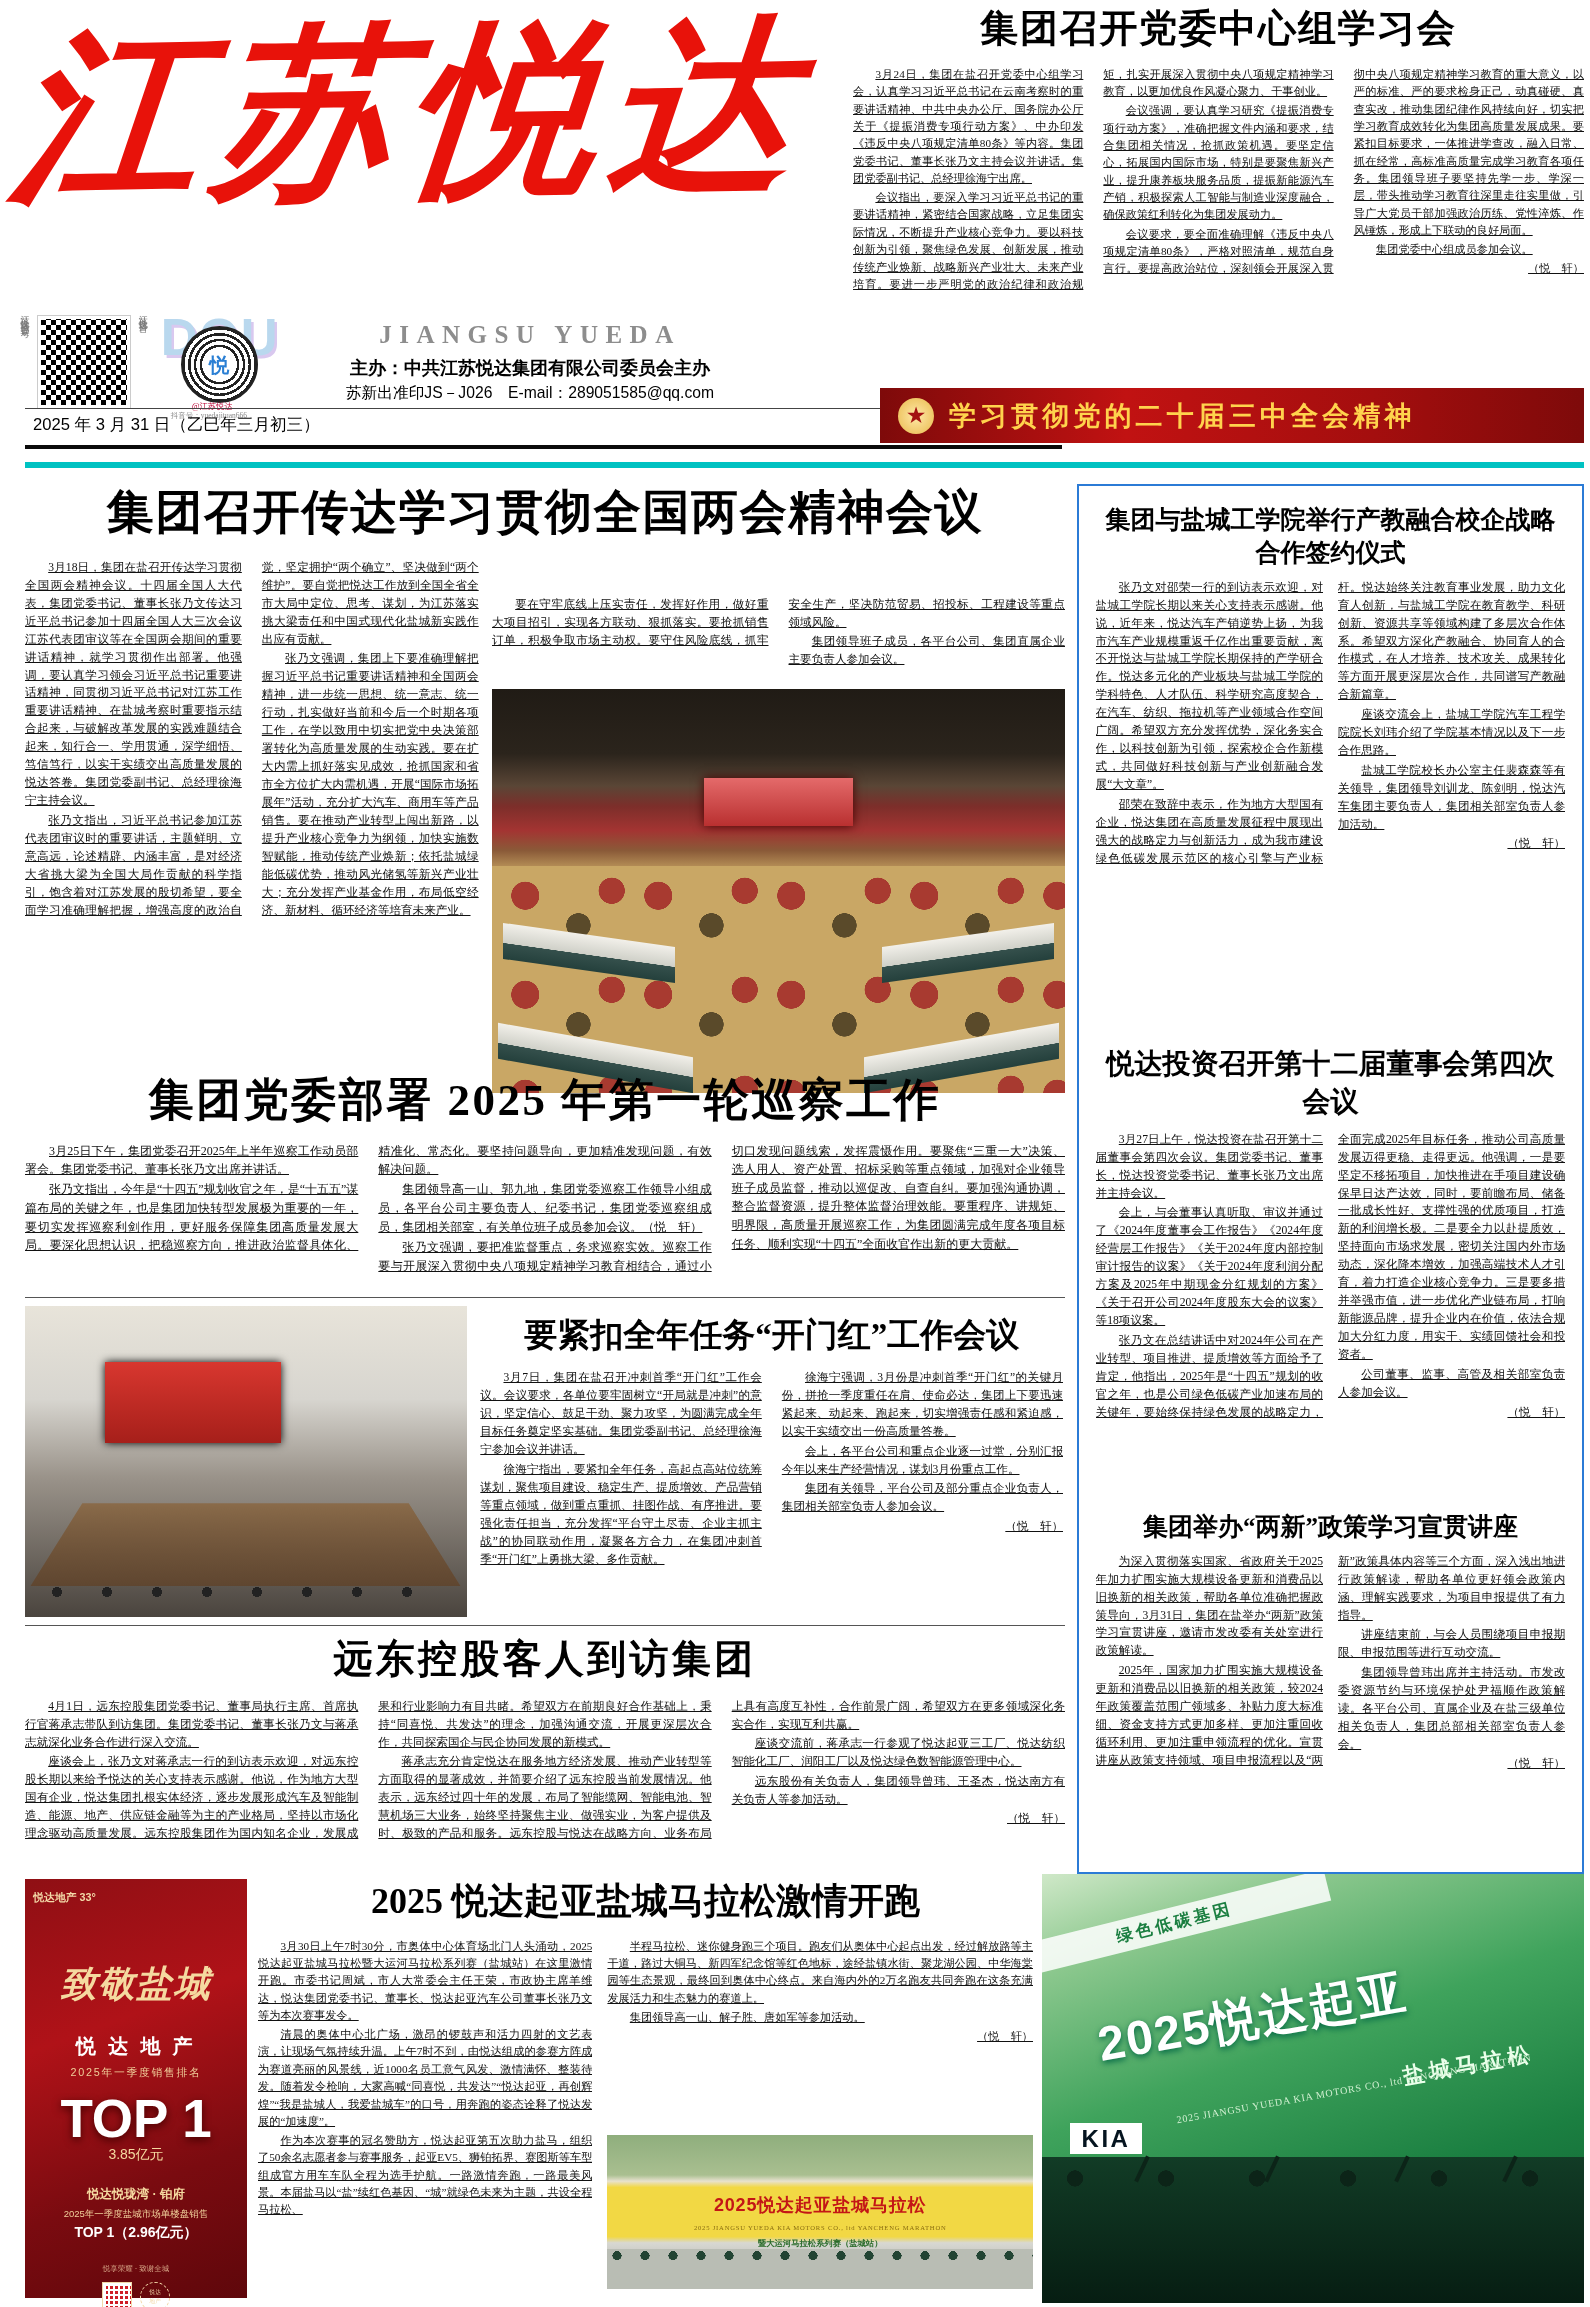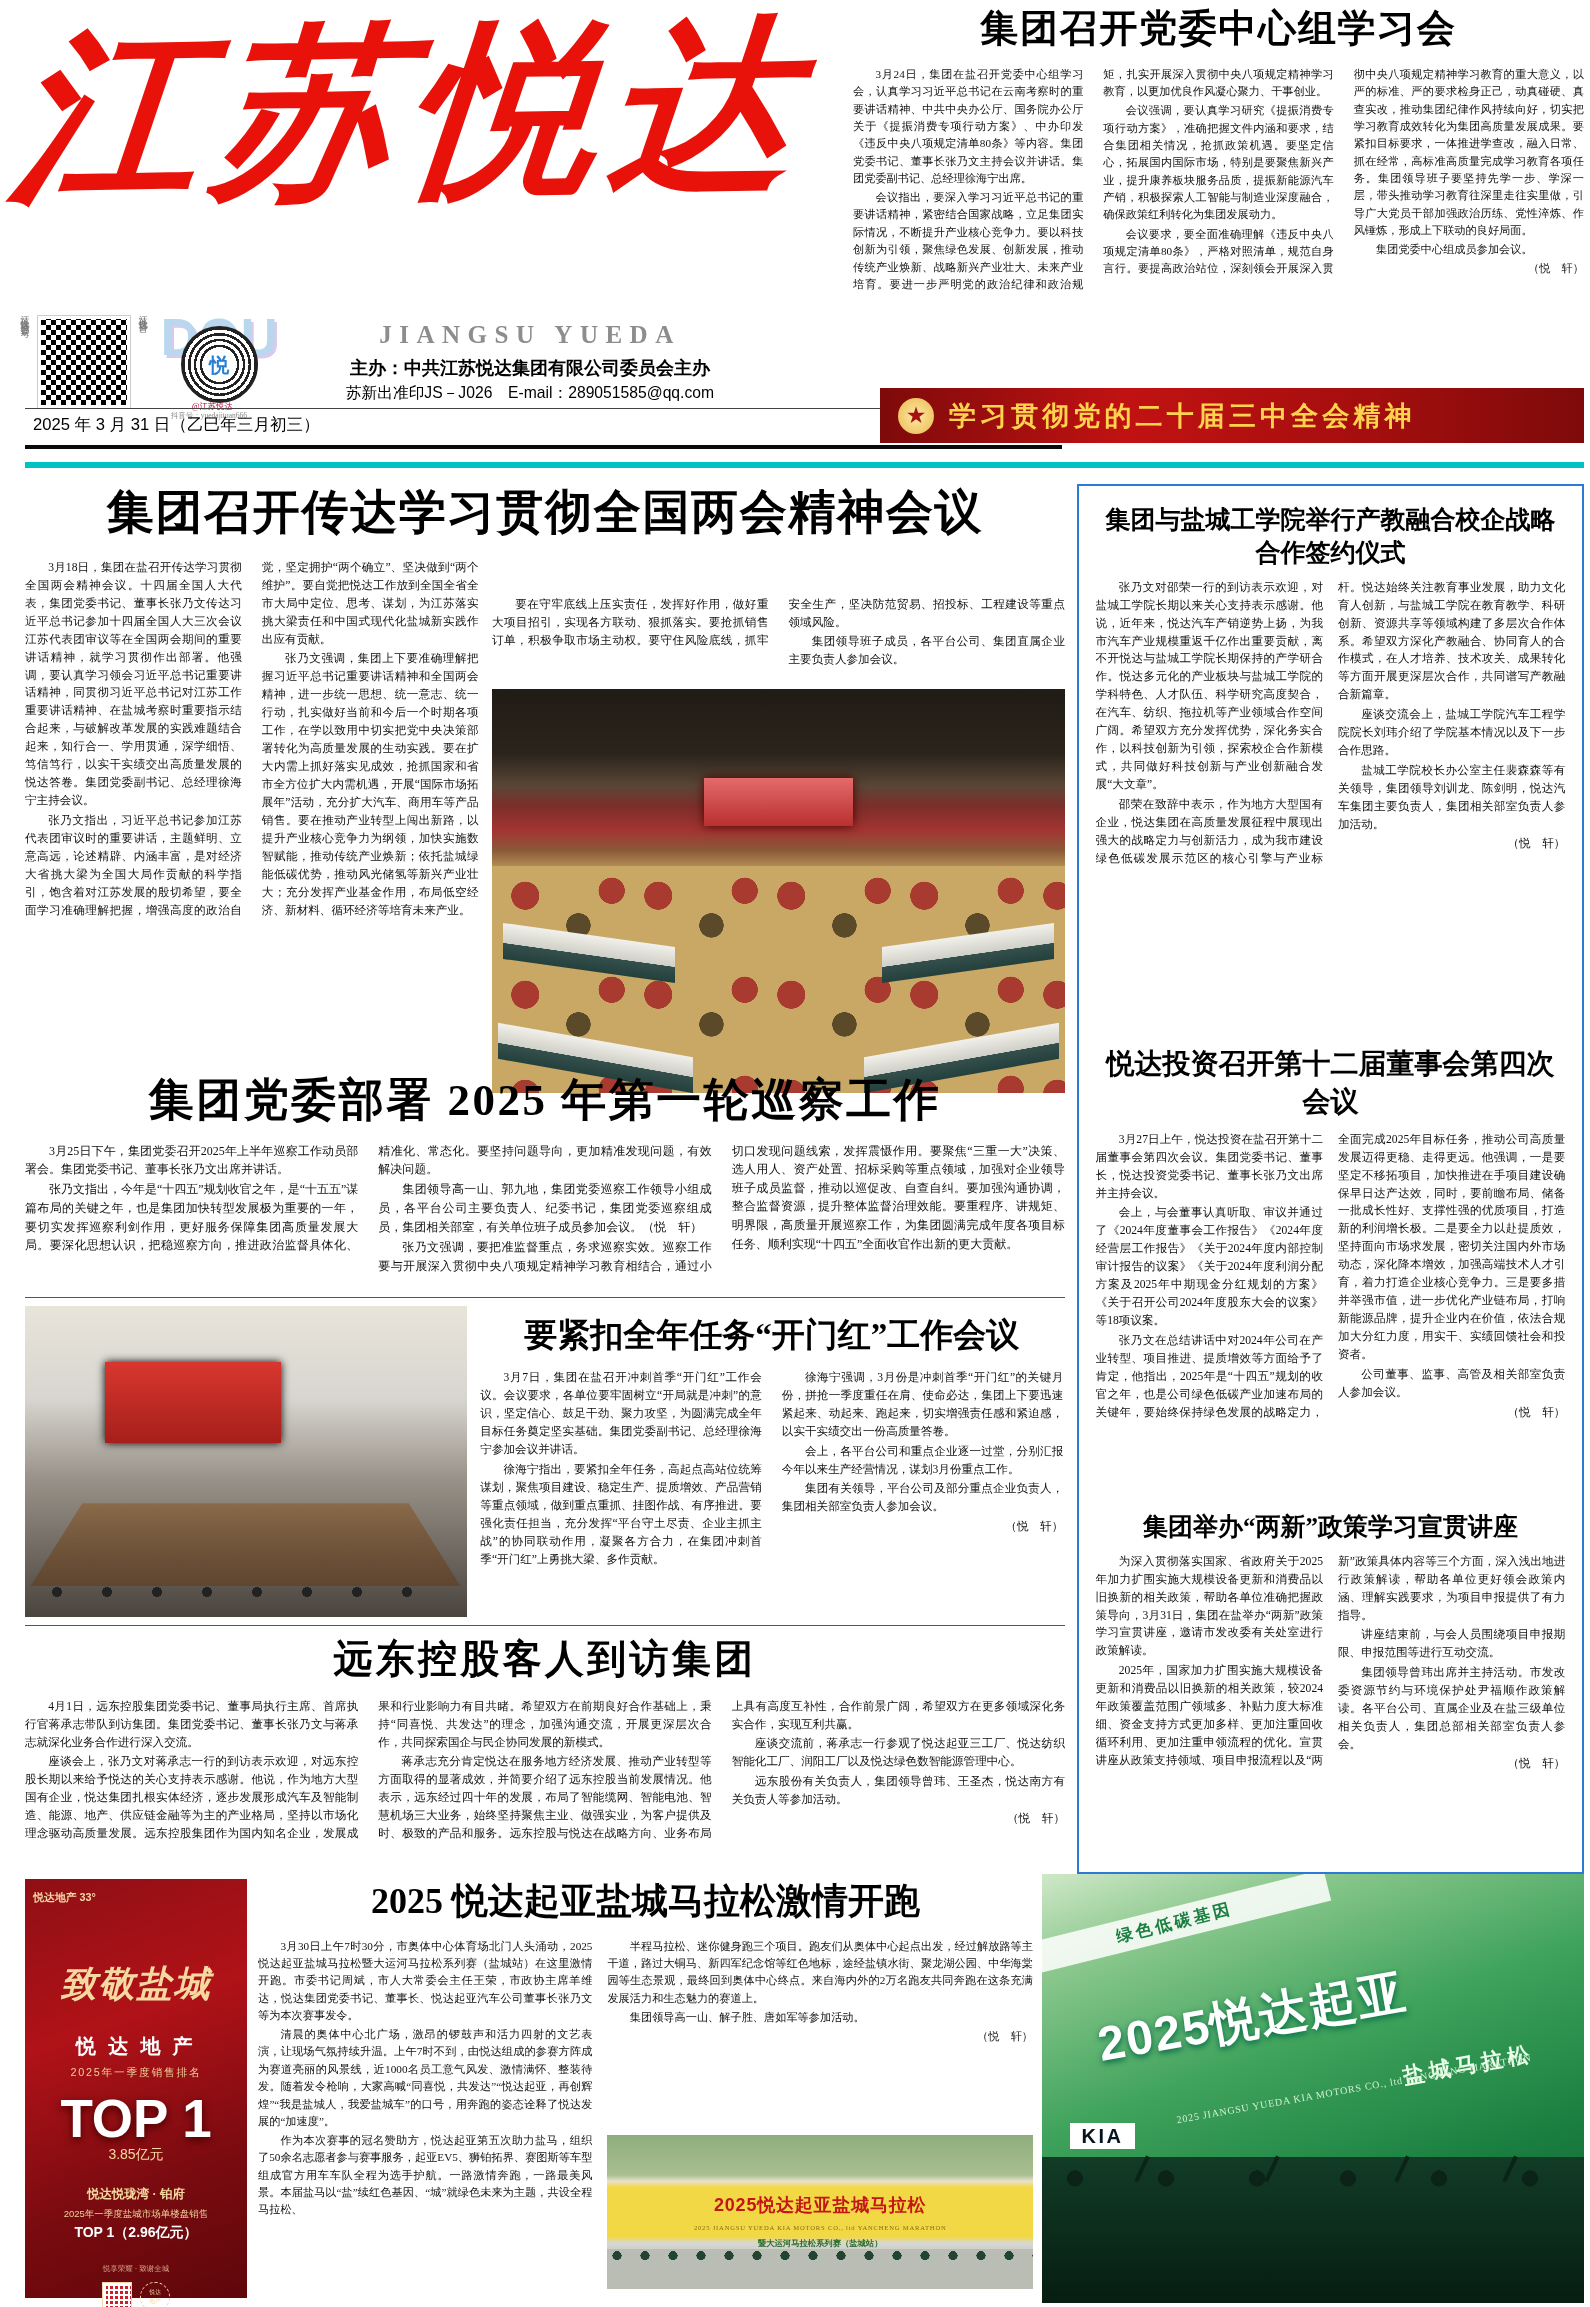--- a/index.html
+++ b/index.html
@@ -48,21 +48,21 @@
   .banner .emblem{width:36px;height:36px;border-radius:50%;background:radial-gradient(#ffe9a8,#e8b84b);
       color:#a31111;font-size:23px;text-align:center;line-height:36px;}
   .banner .btext{font-family:"Liberation Sans",sans-serif;font-weight:bold;font-size:27px;
       color:#ffd34d;letter-spacing:4.1px;}
   .cyanrule{position:absolute;left:25px;top:462px;width:1559px;height:5.8px;background:#00c2c2;}
   
   .hl{font-weight:900;text-align:center;color:#000;}
   .sans{font-family:"Liberation Sans",sans-serif;}
   .serif{font-family:"Liberation Serif",serif;}
   .cols{column-gap:20px;text-align:justify;overflow:hidden;}
-  .cols p,.plist p{margin:0 0 1.7px 0;text-indent:2em;line-height:1.55;}
+  .cols p,.plist p{margin:0 0 1.7px 0;text-indent:2em;line-height:1.55;text-decoration:underline;}
   p.byline{text-align:right;text-indent:0;}
   
   .art-cs{position:absolute;left:853px;top:3.3px;width:731px;height:381px;}
   .art-cs .hl{font-size:38px;letter-spacing:1.7px;margin:0 0 11.6px 0;}
   .art-cs .cols{column-count:3;font-size:11.2px;height:325px;}
   
   .art-ts{position:absolute;left:25px;top:479px;width:1040px;height:580px;}
   .art-ts .hl{font-size:47px;letter-spacing:1.7px;margin:1.7px 0 15px 0;}
   .art-ts .bodyrow{display:flex;gap:13.3px;}
   .art-ts .leftcols{width:454px;column-count:2;font-size:11.6px;height:499px;}
@@ -151,21 +151,21 @@
   .poster .ribbon{position:absolute;left:-25px;top:33px;width:315px;transform:rotate(-14deg);
       background:rgba(255,255,255,.85);color:#1b7f41;font-weight:bold;font-size:16.6px;
       text-align:center;padding:5px 0;letter-spacing:3.3px;font-family:"Liberation Sans",sans-serif;}
   .poster .big{position:absolute;right:25px;top:99px;width:464px;transform:rotate(-10deg);
       color:#fff;font-family:"Liberation Sans",sans-serif;font-weight:900;font-size:48px;
       letter-spacing:1.7px;text-shadow:0 2.5px 6.6px #064;}
   .poster .sub{position:absolute;right:50px;top:176px;transform:rotate(-10deg);color:#eaffea;
       font-size:21.5px;font-weight:bold;letter-spacing:5px;font-family:"Liberation Sans",sans-serif;}
   .poster .en{position:absolute;right:50px;top:209px;transform:rotate(-10deg);color:#d2f0d2;font-size:10px;letter-spacing:0.8px;}
   .poster .kia{position:absolute;left:28px;top:249px;background:#fff;color:#05141f;font-weight:900;
-      font-family:"Liberation Sans",sans-serif;font-size:20px;padding:1.7px 11.6px;letter-spacing:2.5px;}
+      font-family:"Liberation Sans",sans-serif;font-size:24px;padding:1.7px 11.6px;letter-spacing:2.5px;}
   .poster .stage{position:absolute;left:0;bottom:0;width:100%;height:34%;
       background:radial-gradient(circle 13.3px at 33px 21.5px,#0c2418 0 60%,transparent 62%) 0 0/91px 70% repeat-x,
       linear-gradient(#123c26,#061d12);}
   .poster .arm{position:absolute;bottom:28%;width:4.1px;height:28px;background:#0c2418;transform:rotate(25deg);}
 </style>
 </head>
 <body>
 
 <div class="page">
 

